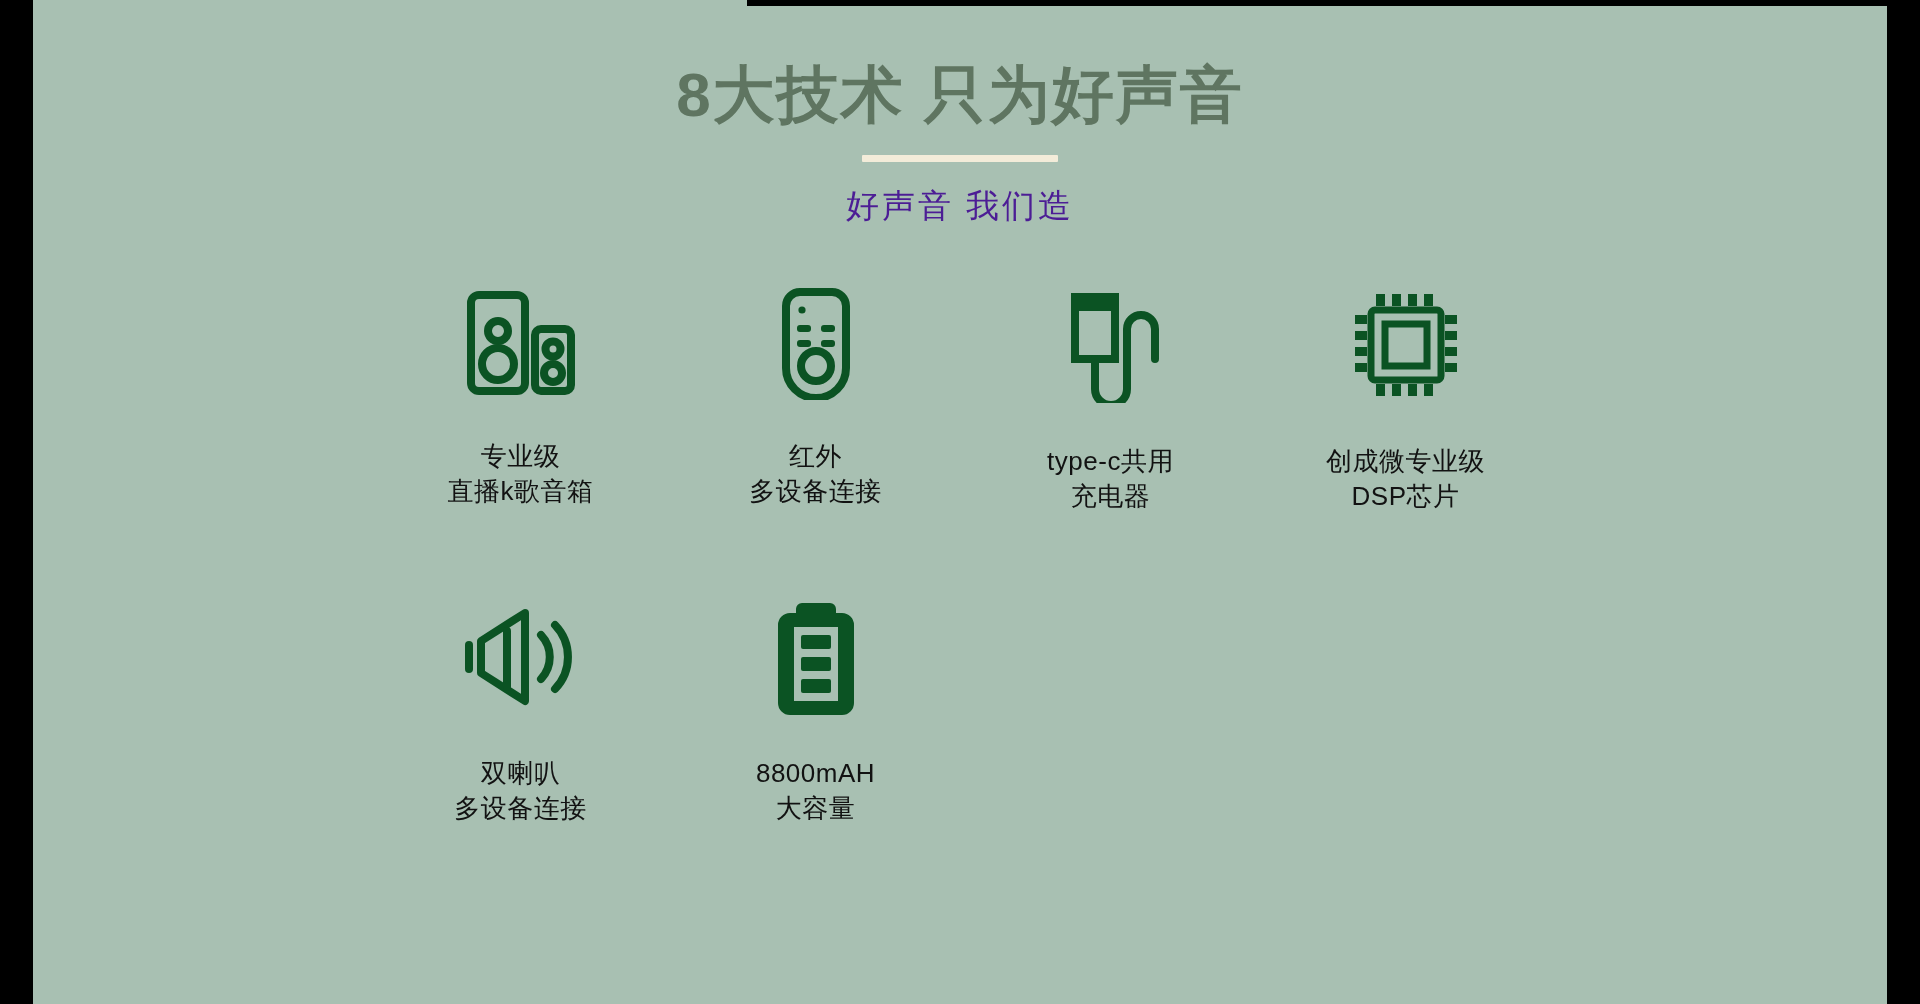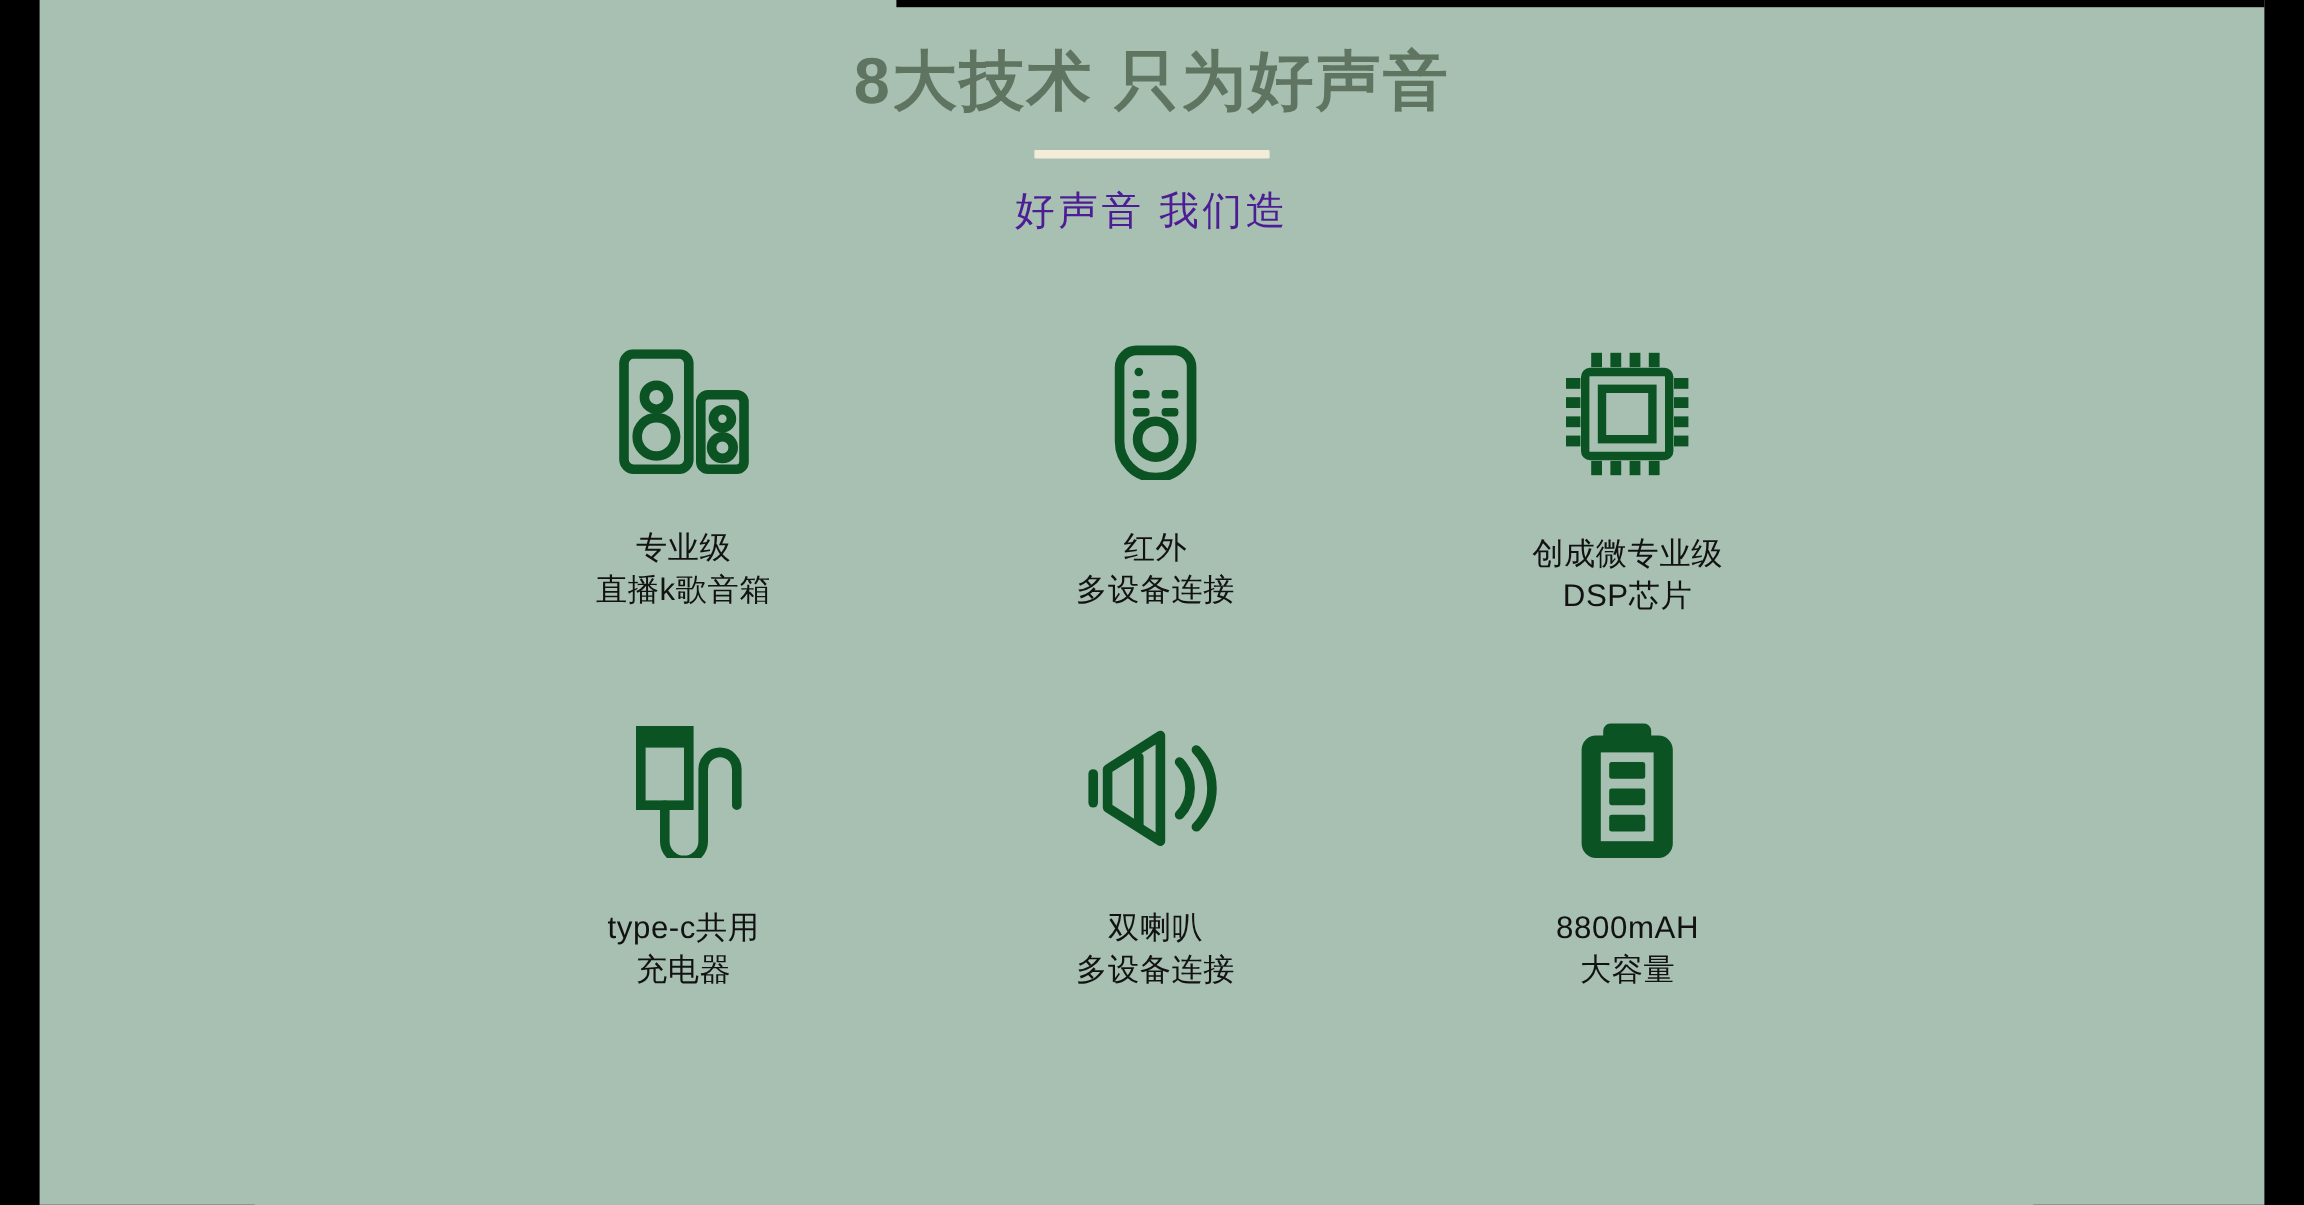--- a/index.html
+++ b/index.html
@@ -17,37 +17,37 @@
   .edge-top{position:absolute;left:747px;top:0;width:1140px;height:6px;background:#000;z-index:5;}
 
   .canvas{
     position:absolute;left:33px;top:0;width:1854px;height:1004px;
     background:#a8c0b2;
   }
 
   
   .header{position:absolute;left:0;top:0;width:1854px;text-align:center;}
   .title{
-    margin:0;padding-top:40px;
-    font-size:54px;line-height:1.05;font-weight:bold;
+    margin:0;padding-top:62px;
+    font-size:62px;line-height:1.05;font-weight:bold;
     color:#5f7561;letter-spacing:2px;
   }
   .divider{
     width:196px;height:7px;background:#f3ecd9;
     margin:28px auto 0 auto;border-radius:1px;
   }
   .subtitle{
     margin:0;padding-top:22px;
     font-size:33px;font-weight:normal;color:#4c1d95;letter-spacing:3px;
   }
 
   
   .grid{
     position:absolute;left:340px;top:280px;width:1180px;
-    display:grid;grid-template-columns:repeat(3,1fr);
+    display:grid;grid-template-columns:repeat(4,1fr);
     row-gap:78px;
   }
   .cell{display:flex;flex-direction:column;align-items:center;}
   .icon-wrap{
     height:125px;width:170px;
     display:flex;align-items:center;justify-content:center;
   }
   .icon-wrap svg{display:block;}
   .label{
     margin-top:34px;text-align:center;
@@ -107,20 +107,34 @@
               <rect x="44" y="54" width="14" height="7" rx="3" fill="#0b5323" stroke="none"></rect>
             </g>
           </svg>
         </div>
         <div class="label">红外
 多设备连接</div>
       </div>
 
       <div class="cell row2">
         <div class="icon-wrap">
+          <svg width="104" height="116" viewBox="0 0 104 116">
+            <g fill="none" stroke="#0b5323" stroke-width="8" stroke-linecap="butt">
+              <rect x="16" y="20" width="40" height="52"></rect>
+              <line x1="12" y1="11" x2="60" y2="11" stroke-width="10"></line>
+              <path d="M36 72 v30 a16 16 0 0 0 16 16 a16 16 0 0 0 16 -16 V42 a14 14 0 0 1 28 0 v30" stroke-linecap="round"></path>
+            </g>
+          </svg>
+        </div>
+        <div class="label">type-c共用
+充电器</div>
+      </div>
+
+      <div class="cell row2">
+        <div class="icon-wrap">
           <svg width="110" height="110" viewBox="0 0 110 110">
             <g fill="none" stroke="#0b5323" stroke-width="7">
               <rect x="20" y="20" width="70" height="70" rx="4"></rect>
               <rect x="34" y="34" width="42" height="42"></rect>
             </g>
             <g fill="#0b5323">
               <rect x="25" y="4" width="9" height="12"></rect>
               <rect x="41" y="4" width="9" height="12"></rect>
               <rect x="57" y="4" width="9" height="12"></rect>
               <rect x="73" y="4" width="9" height="12"></rect>
@@ -134,34 +148,20 @@
               <rect x="4" y="73" width="12" height="9"></rect>
               <rect x="94" y="25" width="12" height="9"></rect>
               <rect x="94" y="41" width="12" height="9"></rect>
               <rect x="94" y="57" width="12" height="9"></rect>
               <rect x="94" y="73" width="12" height="9"></rect>
             </g>
           </svg>
         </div>
         <div class="label">创成微专业级
 DSP芯片</div>
-      </div>
-
-      <div class="cell row2">
-        <div class="icon-wrap">
-          <svg width="104" height="116" viewBox="0 0 104 116">
-            <g fill="none" stroke="#0b5323" stroke-width="8" stroke-linecap="butt">
-              <rect x="16" y="20" width="40" height="52"></rect>
-              <line x1="12" y1="11" x2="60" y2="11" stroke-width="10"></line>
-              <path d="M36 72 v30 a16 16 0 0 0 16 16 a16 16 0 0 0 16 -16 V42 a14 14 0 0 1 28 0 v30" stroke-linecap="round"></path>
-            </g>
-          </svg>
-        </div>
-        <div class="label">type-c共用
-充电器</div>
       </div>
 
       <div class="cell row2">
         <div class="icon-wrap">
           <svg width="116" height="104" viewBox="0 0 116 104">
             <g fill="none" stroke="#0b5323" stroke-width="8" stroke-linecap="round" stroke-linejoin="round">
               <path d="M62 8 L18 36 v32 L62 96 Z"></path>
               <line x1="44" y1="26" x2="44" y2="82"></line>
               <line x1="6" y1="40" x2="6" y2="64"></line>
               <path d="M78 30 A32 32 0 0 1 78 74"></path>

